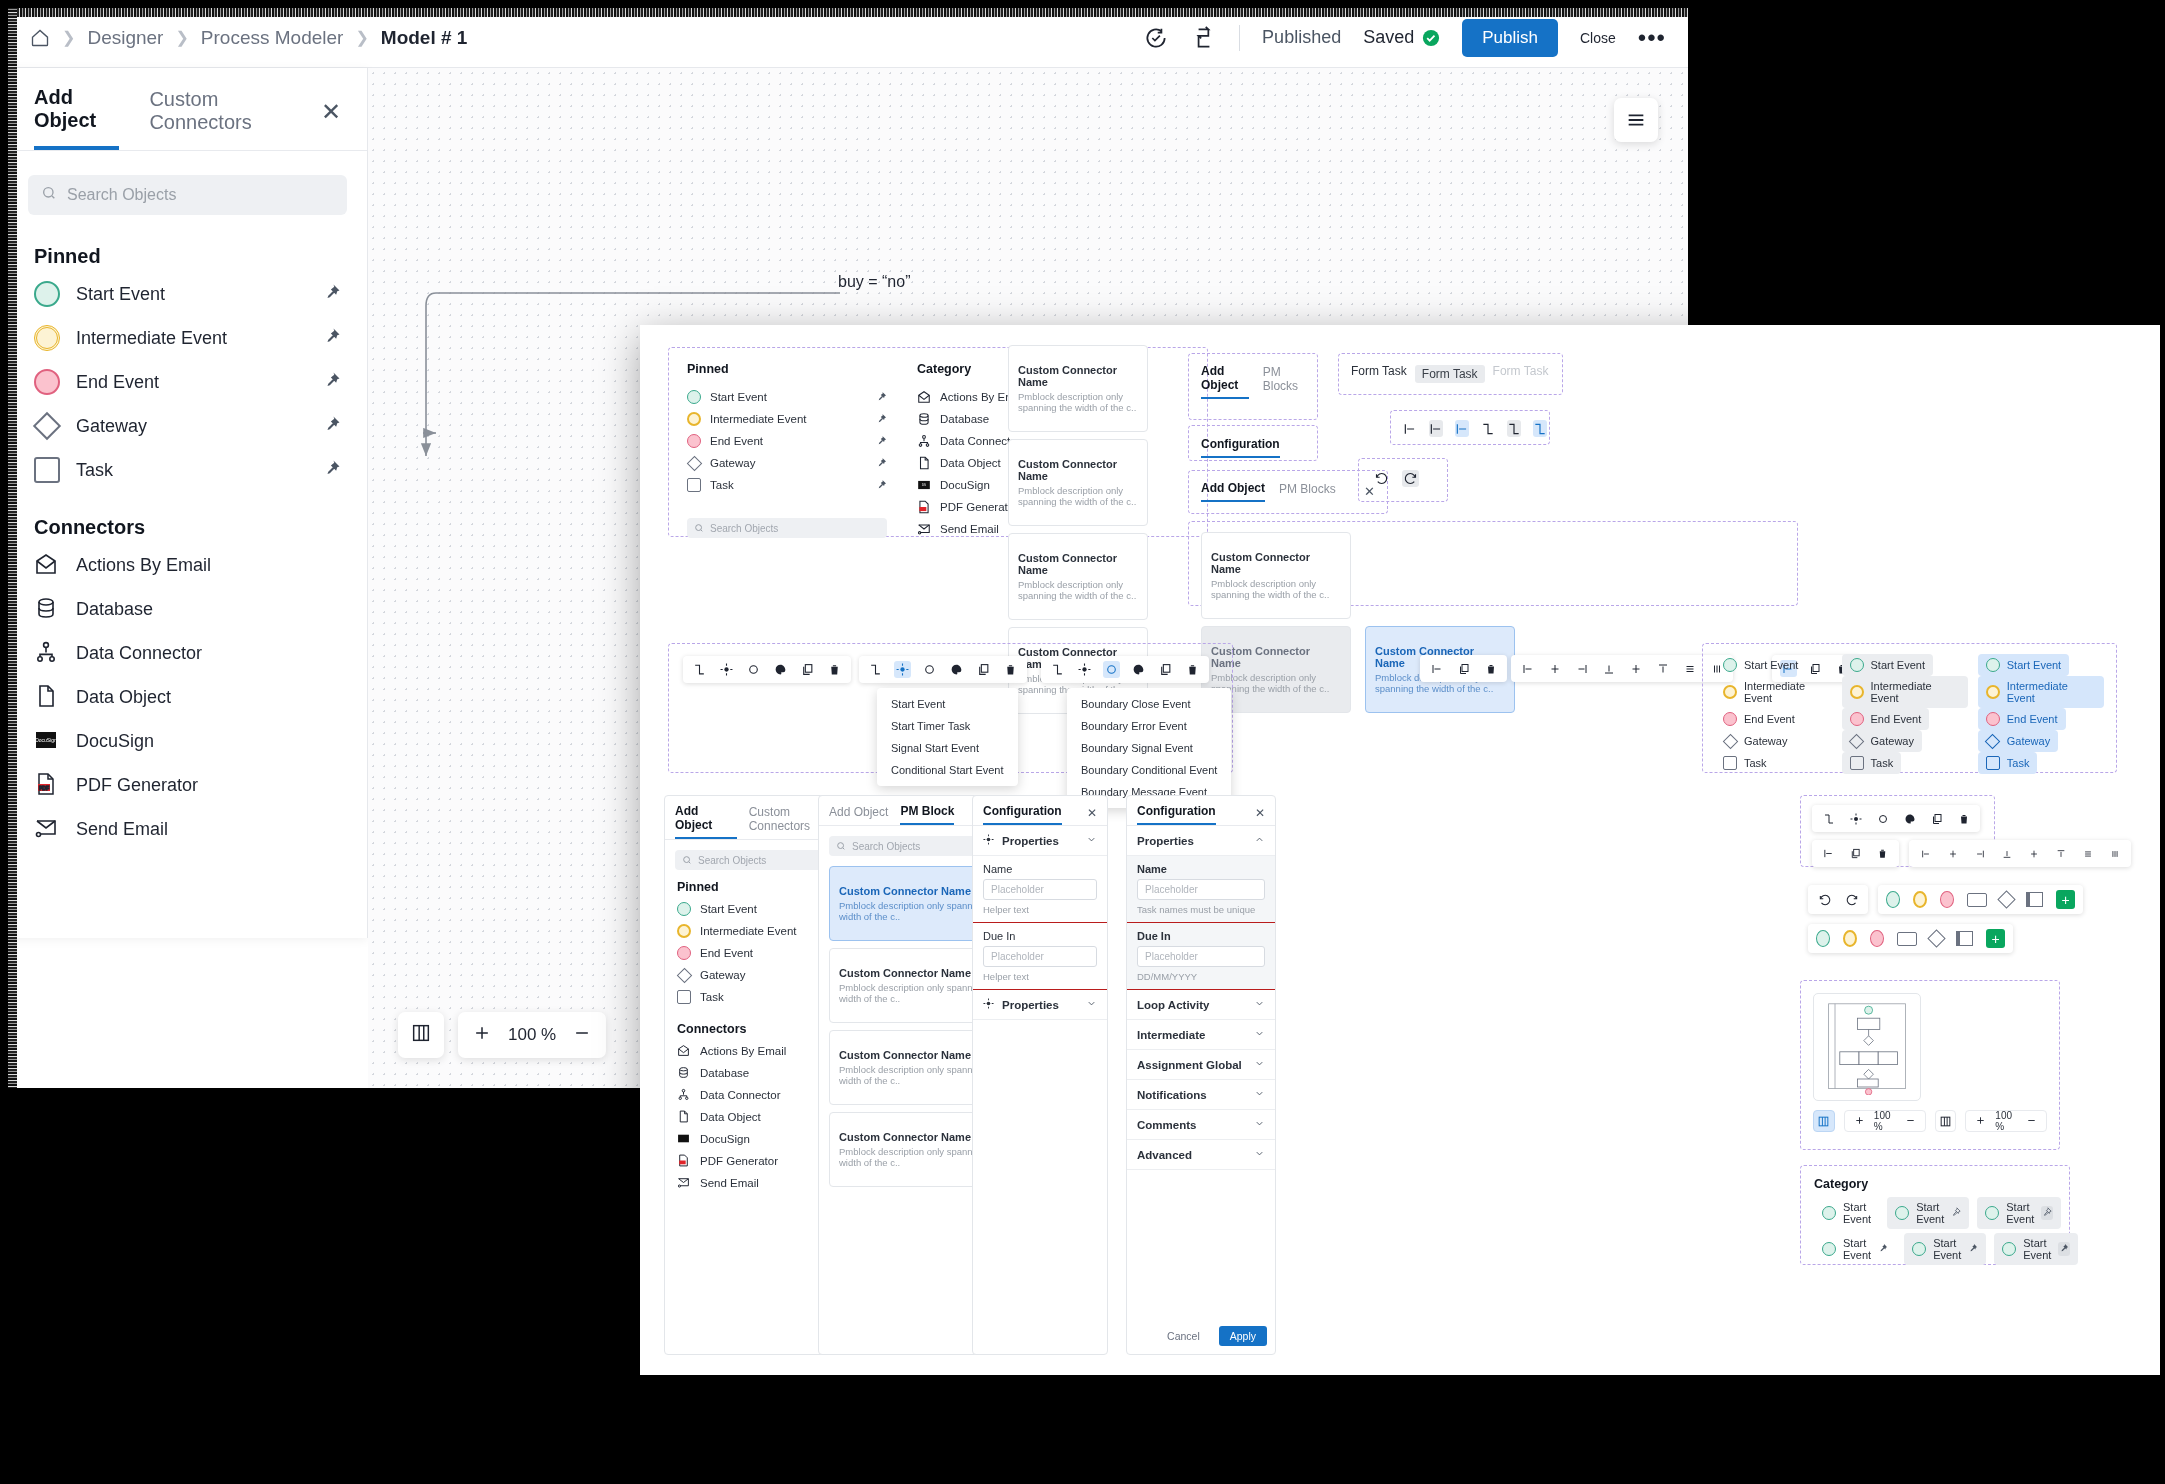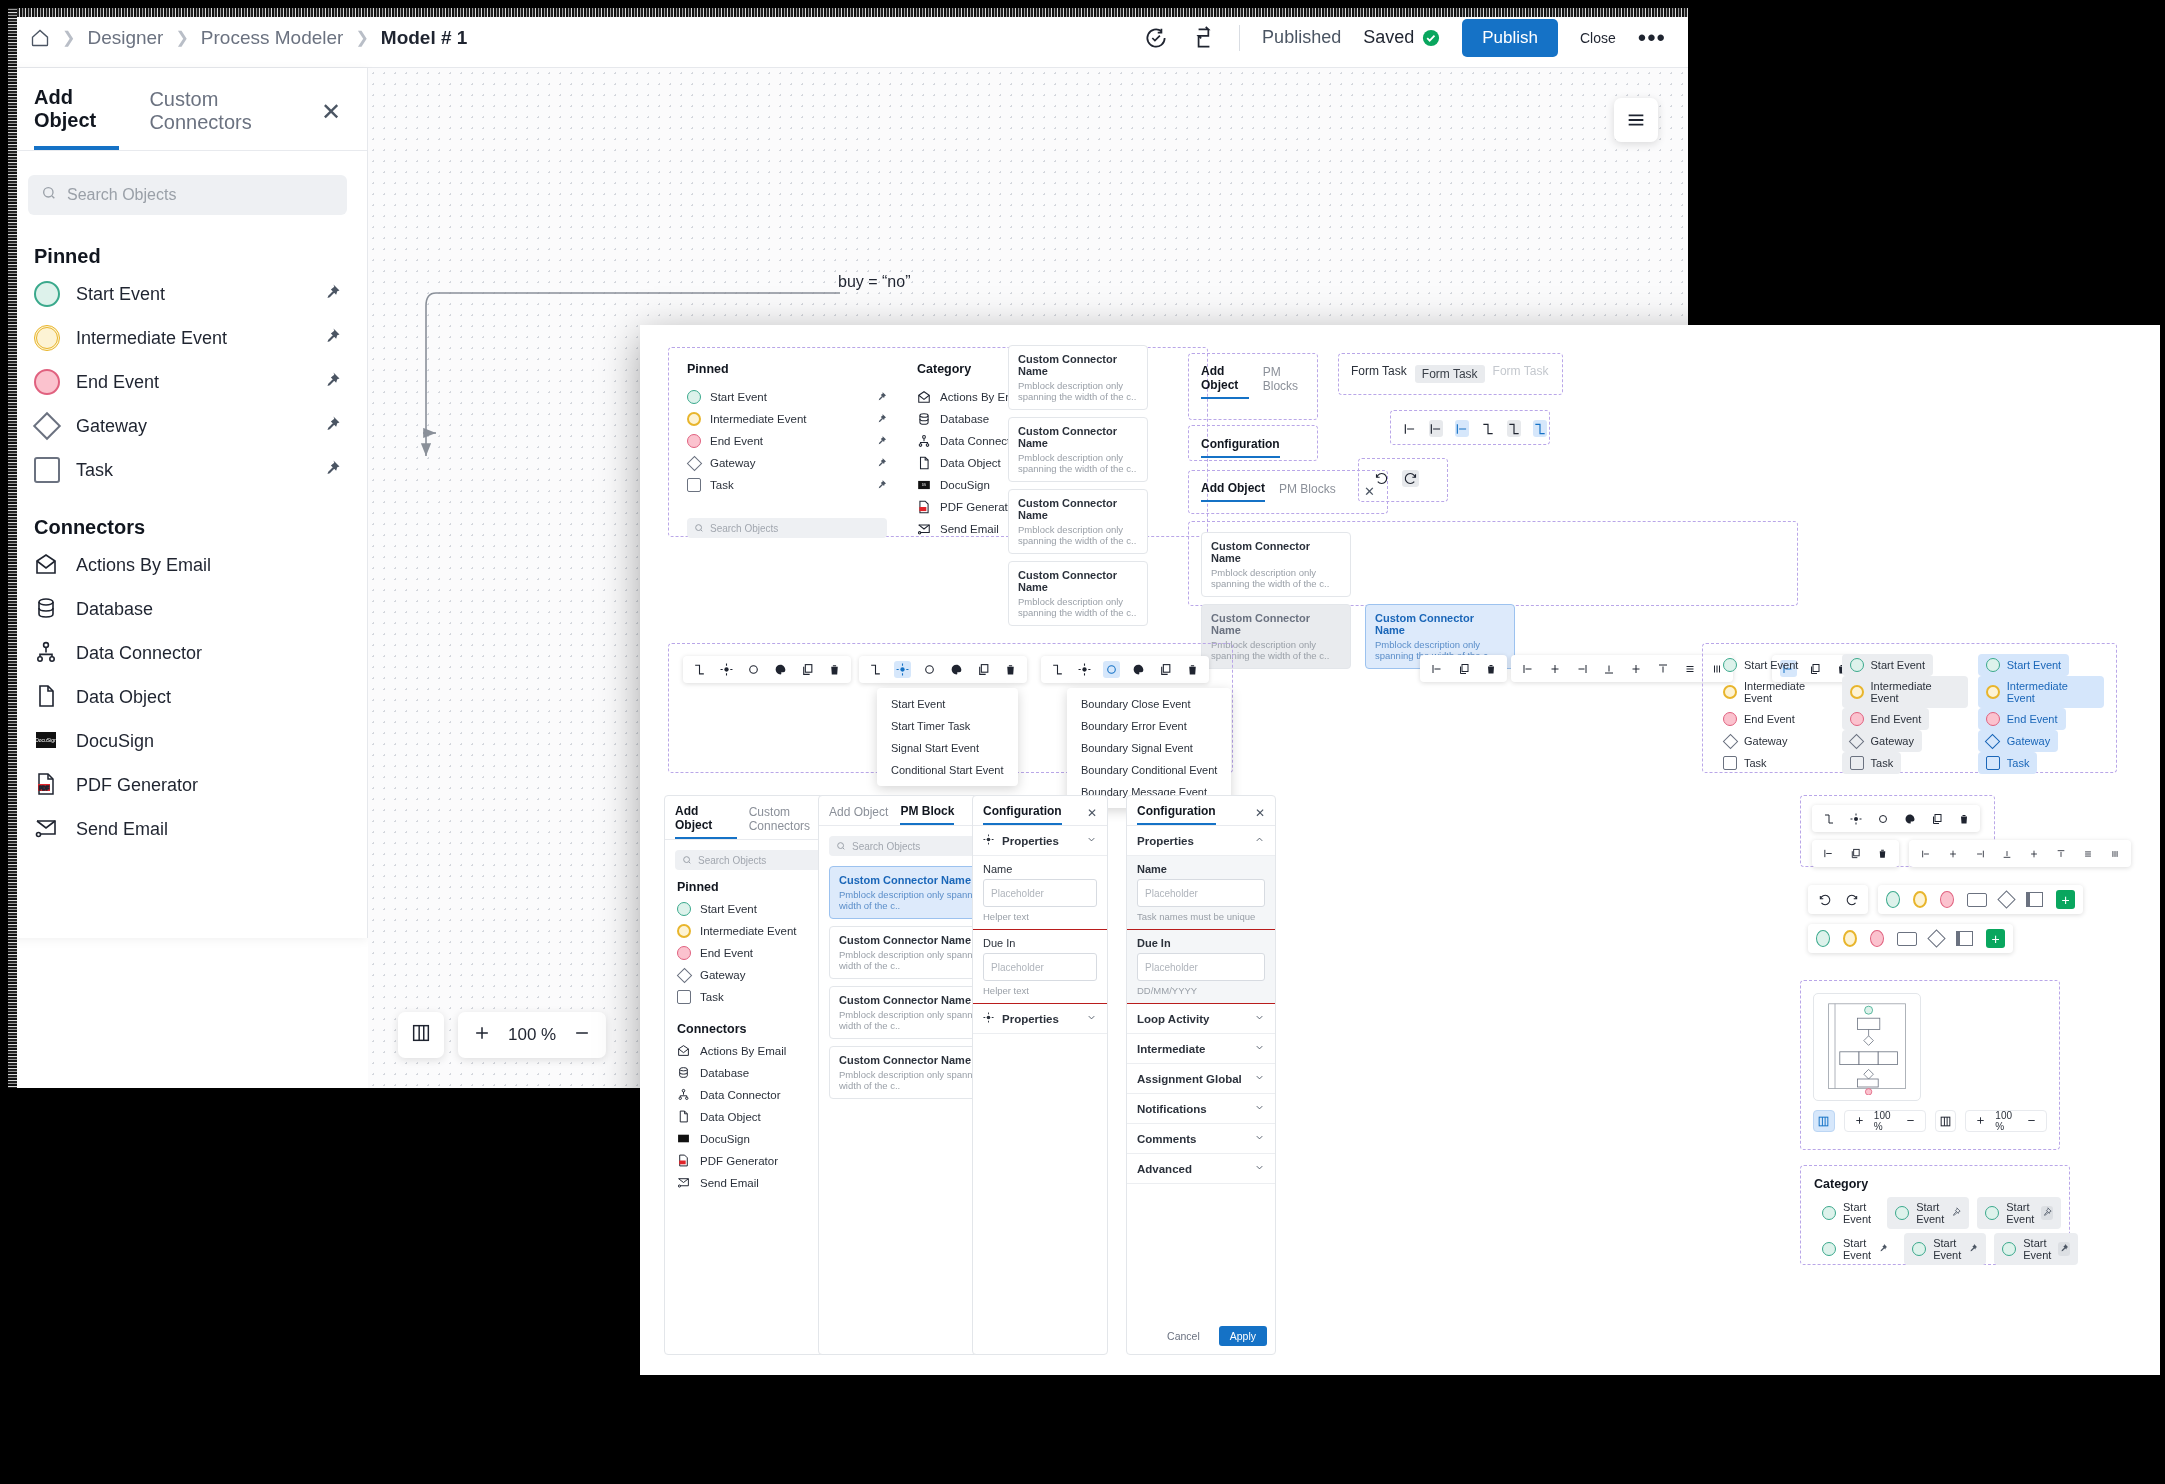--- a/index.html
+++ b/index.html
@@ -118,21 +118,21 @@
   .mini-row .pin { margin-left:auto; }
   .mshp { width:14px;height:14px;flex:0 0 14px; }
   .m-start { border-radius:50%; background:#ddf2eb; border:1.5px solid #3aa98c; }
   .m-inter { border-radius:50%; background:#fdf3d4; border:2px double #e8b52c; }
   .m-end   { border-radius:50%; background:#fbc2ce; border:1.5px solid #e0617f; }
   .m-gw    { border:1.5px solid #6b7280; transform:rotate(45deg); width:11px;height:11px;margin:1.5px; }
   .m-task  { border:1.5px solid #6b7280; border-radius:2px; }
   .msearch { background:#eef0f3; border-radius:4px; height:20px; display:flex; align-items:center;
              gap:6px; padding:0 7px; color:#a2a7af; font-size:10px; }
 
-  .cc-card { border:1px solid #e3e6ea; border-radius:4px; padding:7px 9px; background:#fff; }
+  .cc-card { border:1px solid #e3e6ea; border-radius:4px; padding:18px 9px; background:#fff; }
   .cc-name { font-size:11px; font-weight:bold; color:#2b313b; }
   .cc-desc { font-size:9.5px; color:#9aa0a8; margin-top:3px; }
   .cc-card.sel { background:#ddeafb; border-color:#9cc2ef; }
   .cc-card.sel .cc-name { color:#1a66b8; }
   .cc-card.sel .cc-desc { color:#5b8ec9; }
   .cc-card.hov { background:#e9ebee; }
   .cc-card.hov .cc-name { color:#6b7280; }
 
   .tabrow { display:flex; align-items:center; gap:14px; }
   .mtab { font-size:12px; color:#8b9099; padding-bottom:5px; cursor:pointer; }
@@ -156,21 +156,21 @@
 
   .ppanel { position:absolute; background:#fff; border:1px solid #e3e6ea; border-radius:4px; overflow:hidden; }
   .ppanel-hd { display:flex; align-items:center; padding:8px 10px 0 10px; }
   .acc { display:flex; align-items:center; gap:8px; padding:8px 10px; font-size:11.5px;
          font-weight:bold; color:#2b313b; border-bottom:1px solid #eceef1; cursor:pointer; }
   .acc .chev { margin-left:auto; }
   .fld { padding:7px 10px; border-bottom:1px solid #b91c1c; }
   .fld.alt { background:#f4f6f8; }
   .fld-lbl { font-size:11px; color:#2b313b; margin-bottom:4px; }
   .fld.alt .fld-lbl { font-weight:bold; }
-  .fld-in { height:28px; border:1px solid #d7dbe1; border-radius:3px; font-size:10px;
+  .fld-in { height:21px; border:1px solid #d7dbe1; border-radius:3px; font-size:10px;
             color:#b0b5bc; display:flex; align-items:center; padding:0 7px; background:#fff; }
   .fld-help { font-size:9.5px; color:#9aa0a8; margin-top:4px; }
   .btn-sm { font-size:10.5px; padding:4px 11px; border-radius:3px; border:none; cursor:pointer; }
   .btn-cancel { background:#fff; color:#6b7280; }
   .btn-apply { background:#1572c6; color:#fff; }
 
   .zoombar { background:#fff; border:1px solid #e8eaee; border-radius:4px; height:22px;
              display:inline-flex; align-items:center; gap:9px; padding:0 9px; font-size:10px; color:#2b313b; }
   .layout-btn { width:24px;height:22px; background:#fff; border:1px solid #e8eaee; border-radius:4px;
                 display:flex;align-items:center;justify-content:center; }

